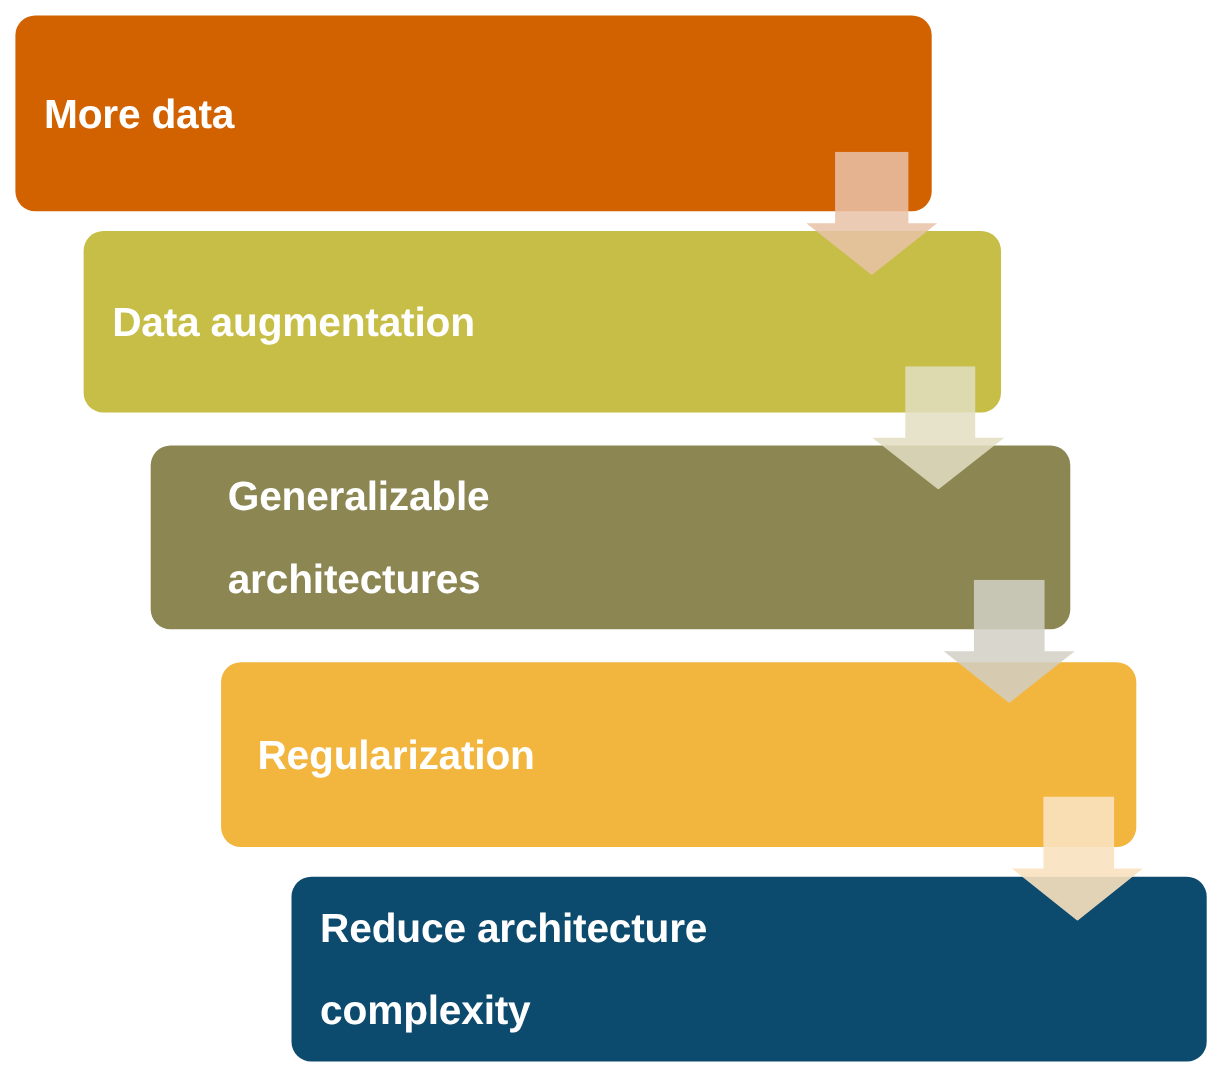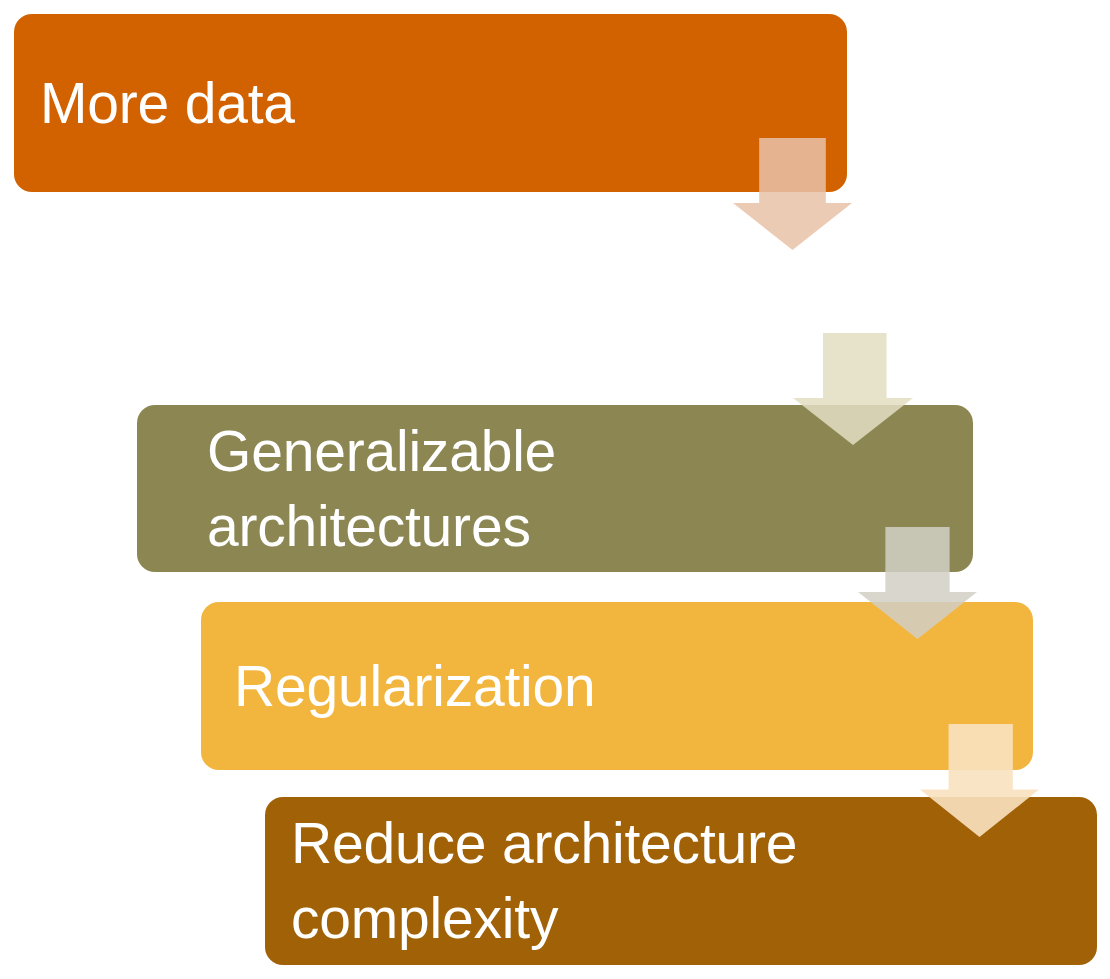--- a/index.html
+++ b/index.html
@@ -22,22 +22,22 @@
     position: absolute;
     border-radius: 18px;
     box-sizing: border-box;
     display: flex;
     align-items: center;
     z-index: 1;
   }
   .step-label {
     color: #ffffff;
     font-family: "Liberation Sans", sans-serif;
-    font-weight: 400;
-    font-size: 57px;
+    font-weight: 700;
+    font-size: 37px;
     line-height: 75px;
     letter-spacing: -0.2px;
     white-space: pre-line;
     user-select: none;
   }
   .arrow {
     position: absolute;
     z-index: 2;
     pointer-events: none;
   }
@@ -49,31 +49,34 @@
 </style>
 </head>
 <body>
 
 <div id="canvas" style="width: 1110px; height: 979px; background: rgb(255, 255, 255);">
 
   <div class="step-box" style="left: 14px; top: 14px; width: 833px; height: 178px; background: rgb(210, 98, 0);">
     <span class="step-label" style="color: rgb(255, 255, 255); margin-left: 26px;">More data</span>
   </div>
 
+  <div class="step-box" style="left: 76px; top: 210px; width: 834px; height: 165px; background: rgb(198, 190, 70);">
+    <span class="step-label" style="color: rgb(255, 255, 255); margin-left: 26px;">Data augmentation</span>
+  </div>
 
   <div class="step-box" style="left: 137px; top: 405px; width: 836px; height: 167px; background: rgb(140, 135, 82); padding-left: 44px;">
     <span class="step-label" style="color: rgb(255, 255, 255); margin-left: 26px;">Generalizable
 architectures</span>
   </div>
 
   <div class="step-box" style="left: 201px; top: 602px; width: 832px; height: 168px; background: rgb(242, 181, 62);">
     <span class="step-label" style="color: rgb(255, 255, 255); margin-left: 33px;">Regularization</span>
   </div>
 
-  <div class="step-box" style="left: 265px; top: 797px; width: 832px; height: 168px; background: #a16207;">
+  <div class="step-box" style="left: 265px; top: 797px; width: 832px; height: 168px; background: #0c4a6e;">
     <span class="step-label" style="color: rgb(255, 255, 255); margin-left: 26px;">Reduce architecture
 complexity</span>
   </div>
 
   <div class="arrow" style="left: 733px; top: 138px; width: 119px; height: 112px; opacity: 0.85;">
       <svg viewBox="0 0 100 100" preserveAspectRatio="none">
         <polygon points="22,0 78,0 78,58 100,58 50,100 0,58 22,58" fill="#E9C2A8"></polygon>
       </svg>
     </div>
   <div class="arrow" style="left: 793px; top: 333px; width: 120px; height: 112px; opacity: 0.85;">

